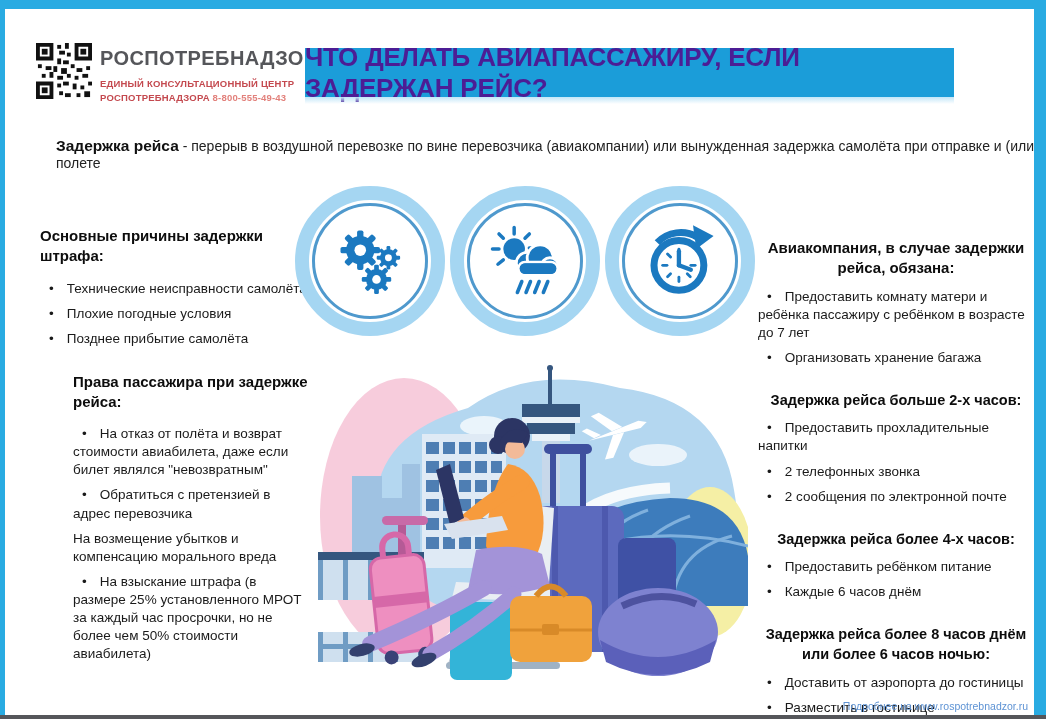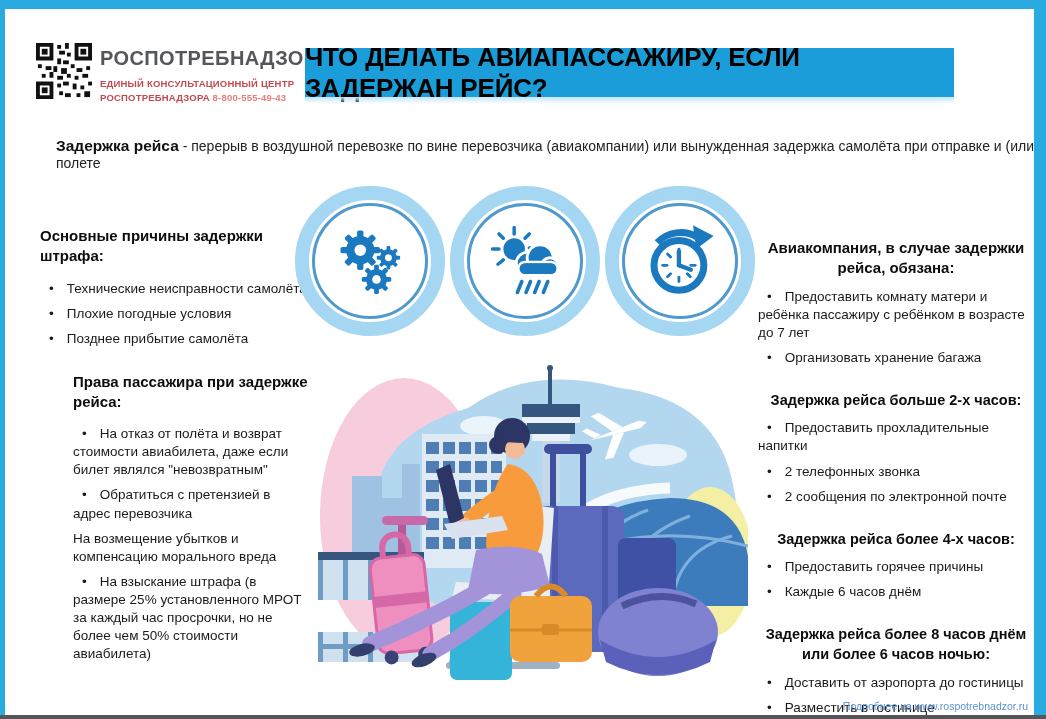--- a/index.html
+++ b/index.html
@@ -16,21 +16,21 @@
   
   .qr { position:absolute; left:36px; top:42px; width:56px; height:58px; }
   .logo-text  { position:absolute; left:100px; top:47px; width:200px; }
   .logo-title { font-size:20px; font-weight:bold; color:#55565a; letter-spacing:.4px; }
   .logo-sub   { margin-top:7px; font-size:9.5px; font-weight:bold; color:#c4494f; line-height:1.45; letter-spacing:.2px; }
   .logo-sub .phone { color:#e2807b; }
 
   .banner {
     position:absolute; left:305px; top:48px; width:649px; height:49px;
     background:#1b9dd9; display:flex; align-items:center; justify-content:center;
-    color:#000000; font-size:26px; font-weight:bold; letter-spacing:-.2px; z-index:4;
+    color:#4c1d95; font-size:26px; font-weight:bold; letter-spacing:-.2px; z-index:4;
   }
   .banner::after { content:""; position:absolute; left:0; right:0; top:100%; height:7px;
     background:linear-gradient(#c2e6f8, rgba(255,255,255,0)); }
 
   .definition { position:absolute; left:56px; top:137px; width:988px; font-size:14px; color:#222; }
   .definition b { font-size:15.5px; color:#111; }
 
   
   .circle {
     position:absolute; top:186px; width:150px; height:150px; box-sizing:border-box;
@@ -224,21 +224,21 @@
       <h3>Задержка рейса больше 2-х часов:</h3>
       <ul class="blist">
         <li class="mb0"><span class="dot">•</span><span>Предоставить прохладительные напитки</span></li>
         <li><span class="dot">•</span><span>2 телефонных звонка</span></li>
         <li><span class="dot">•</span><span>2 сообщения по электронной почте</span></li>
       </ul>
     </div>
     <div class="sec">
       <h3>Задержка рейса более 4-х часов:</h3>
       <ul class="blist">
-        <li><span class="dot">•</span><span>Предоставить горячее причины</span></li>
+        <li><span class="dot">•</span><span>Предоставить ребёнком питание</span></li>
         <li><span class="dot">•</span><span>Каждые 6 часов днём</span></li>
       </ul>
     </div>
     <div class="sec">
       <h3>Задержка рейса более 8 часов днём или более 6 часов ночью:</h3>
       <ul class="blist">
         <li><span class="dot">•</span><span>Доставить от аэропорта до гостиницы</span></li>
         <li><span class="dot">•</span><span>Разместить в гостинице</span></li>
       </ul>
     </div>

